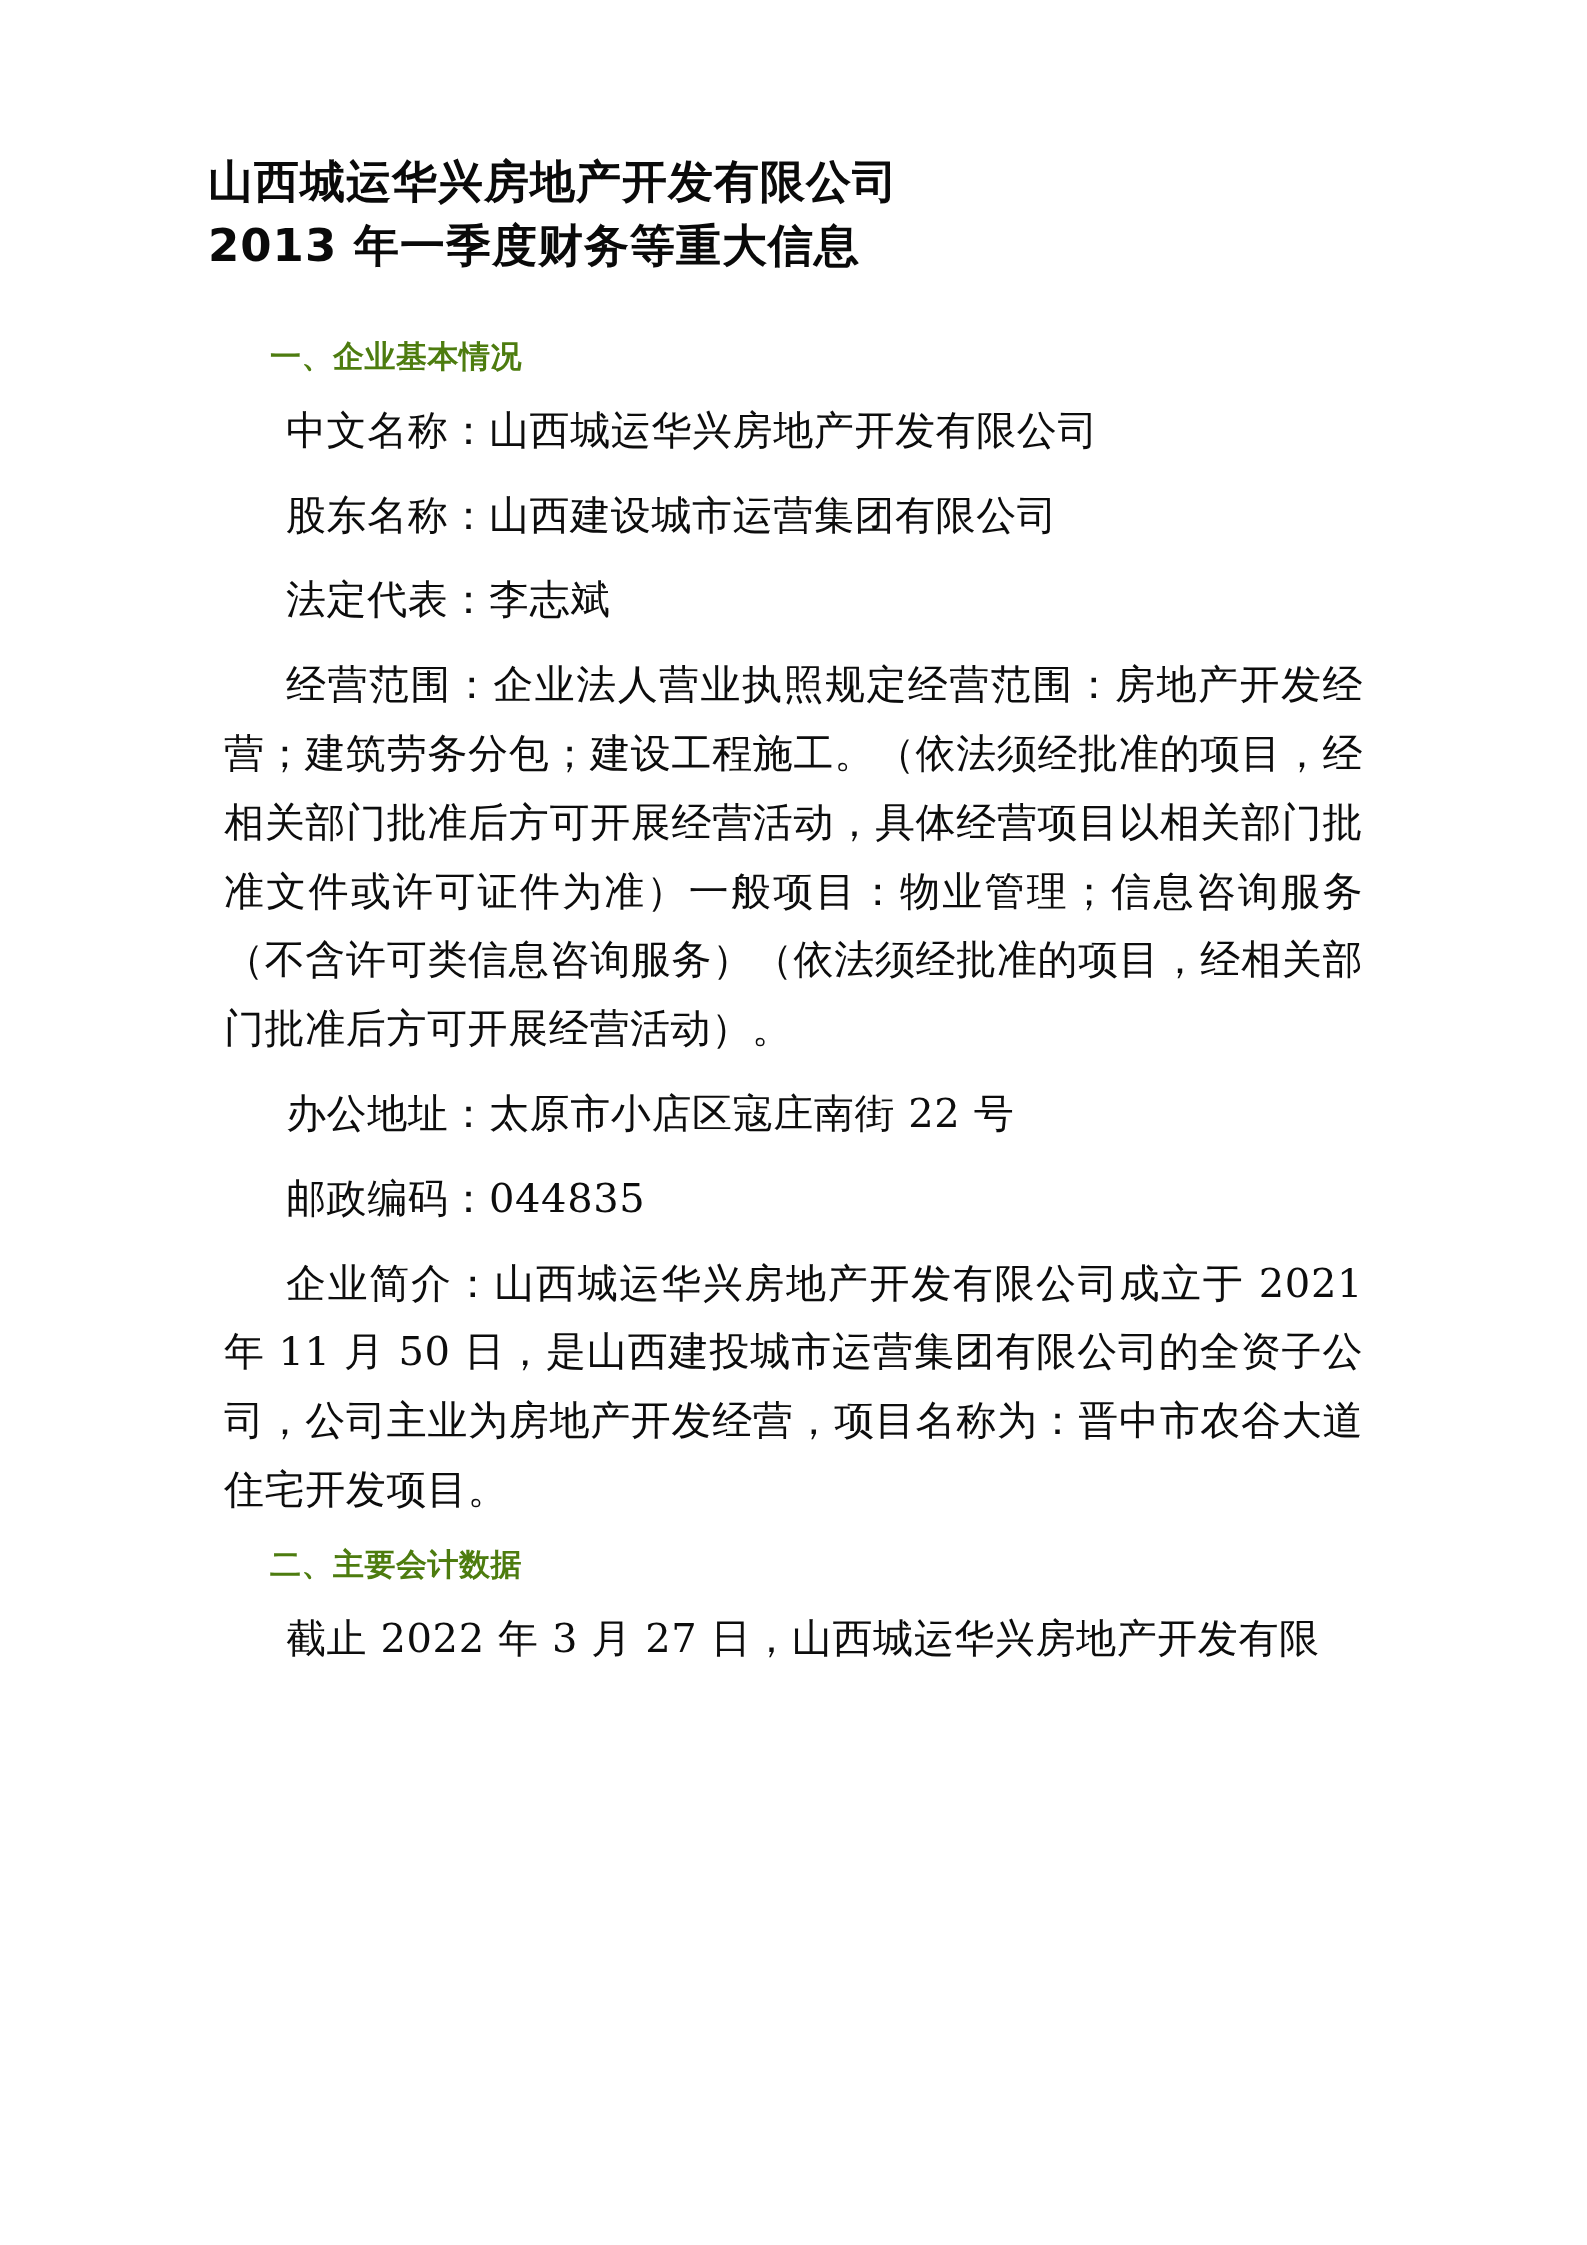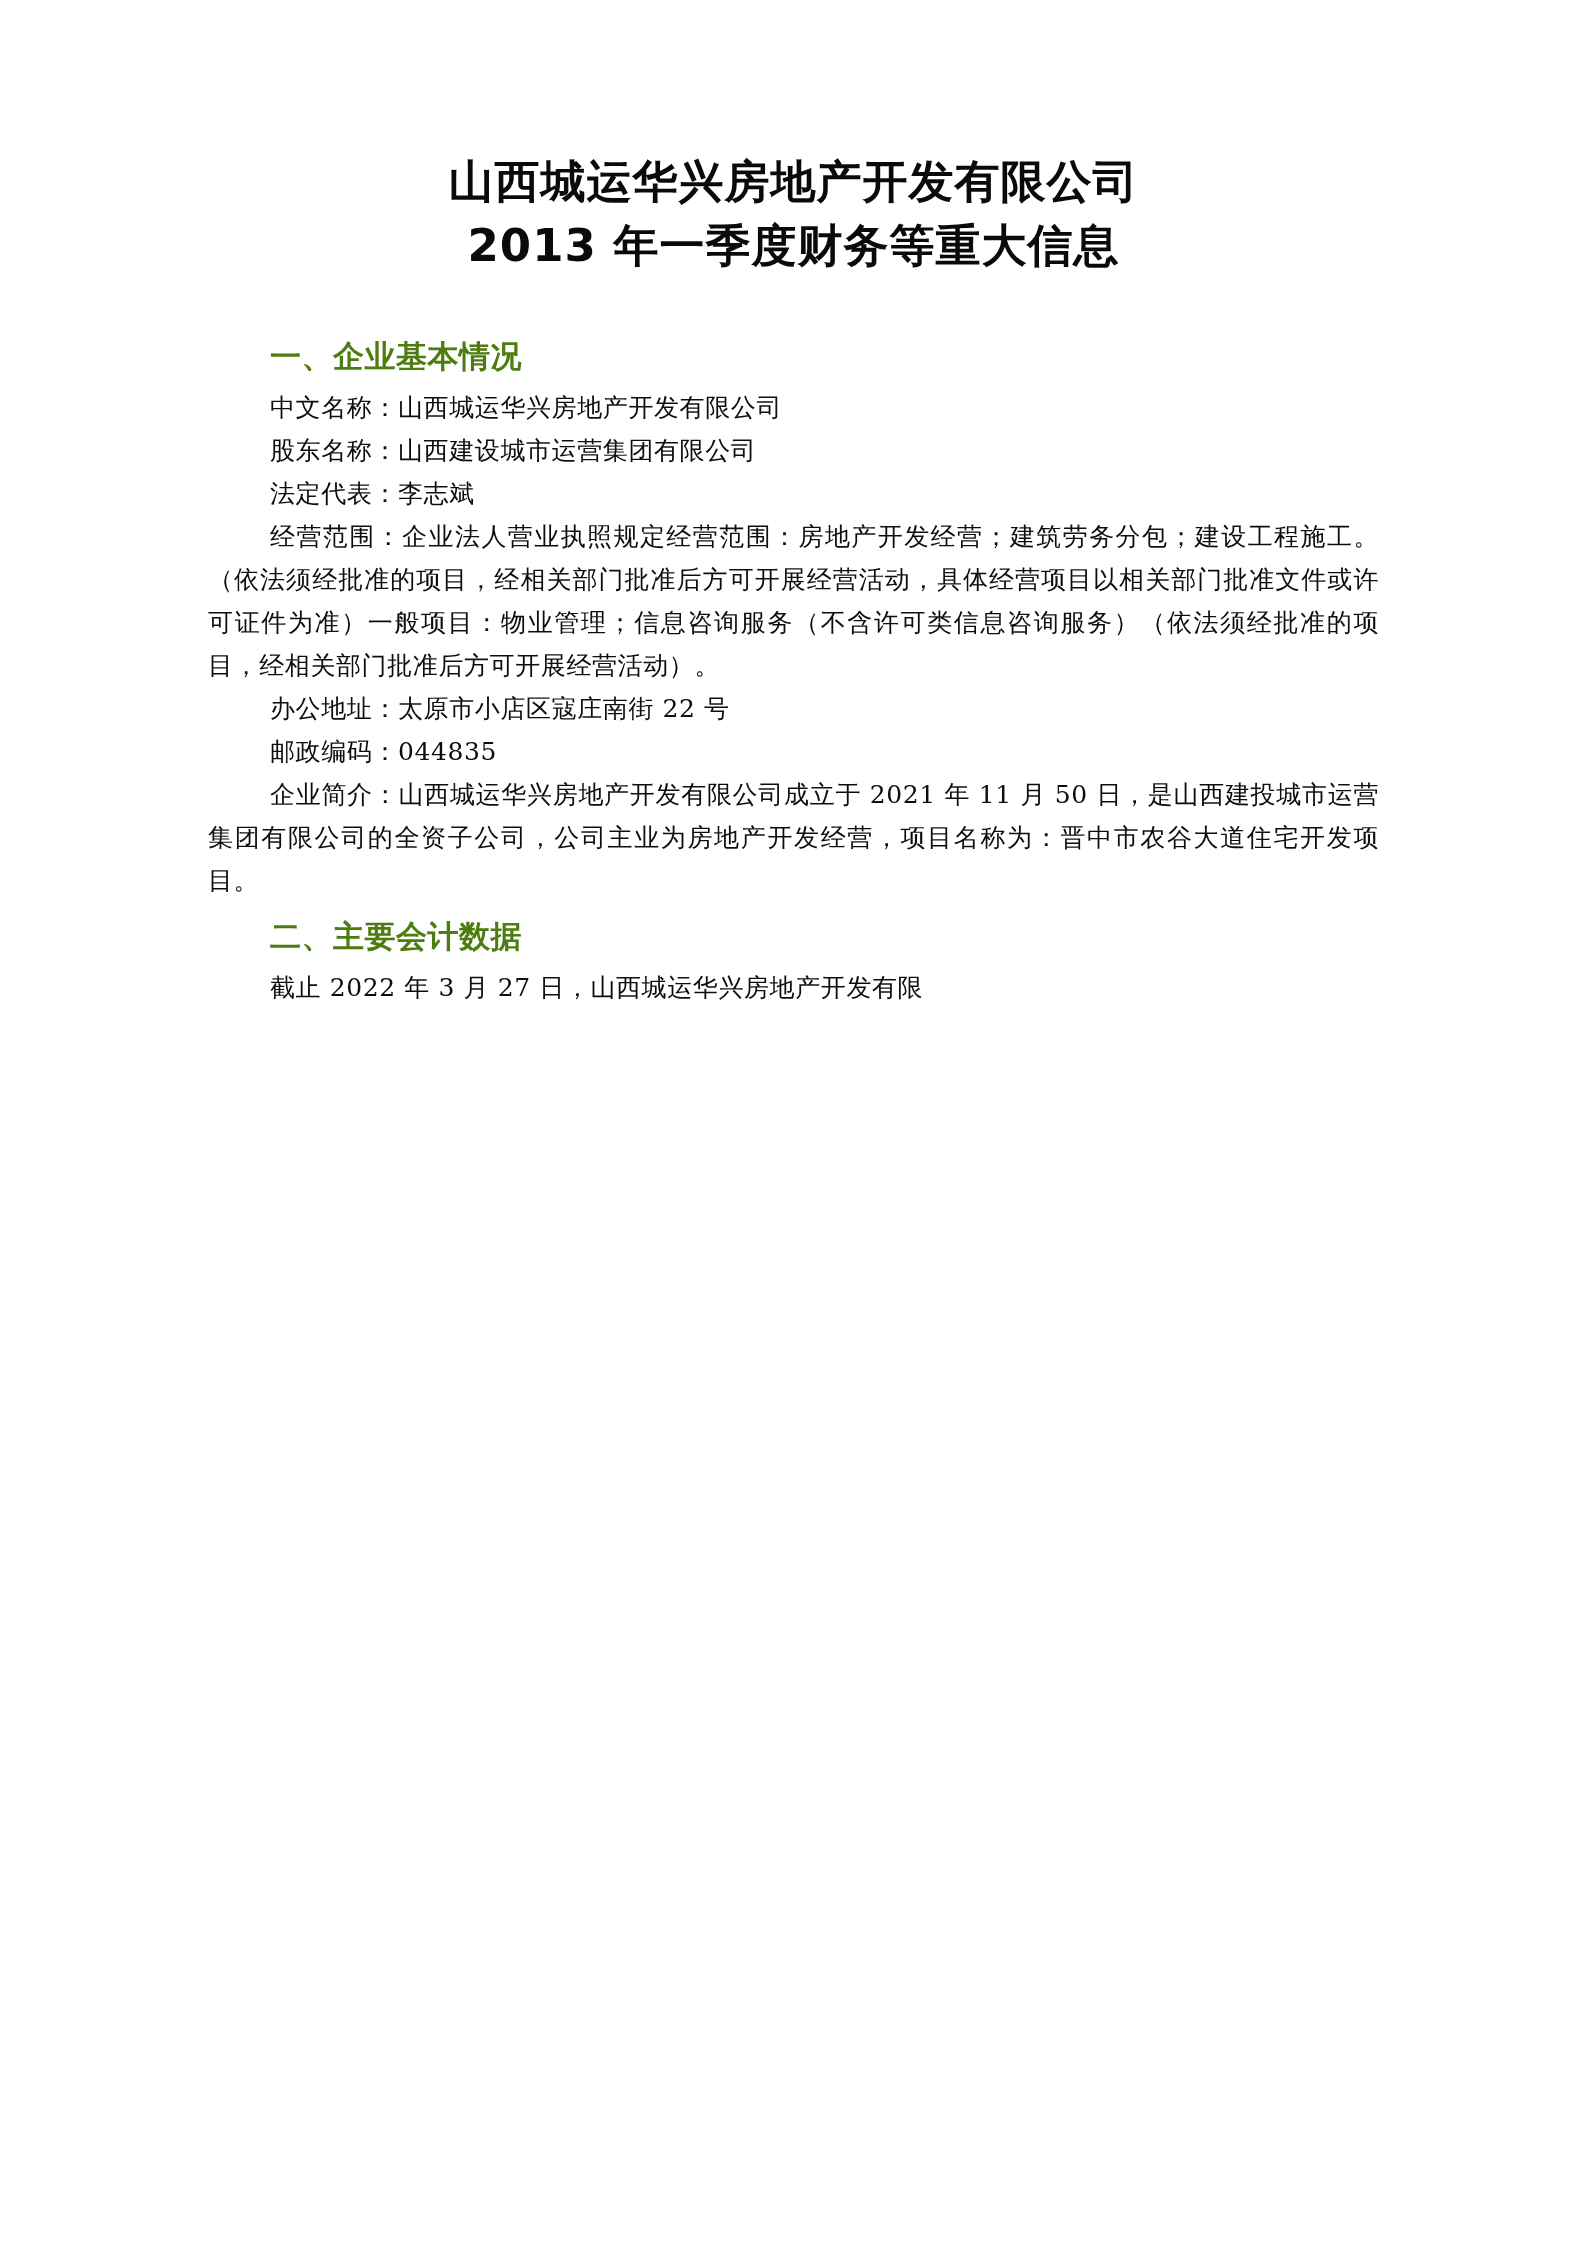--- a/index.html
+++ b/index.html
@@ -16,21 +16,20 @@
     overflow: hidden;
   }
   .page {
     position: relative;
     width: 1587px;
     height: 2245px;
     box-sizing: border-box;
     padding: 150px 208px 0 208px;
   }
   .doc-title {
-    text-align: center;
     font-family: "DejaVu Sans", "Liberation Sans", sans-serif;
     font-weight: bold;
     font-size: 45px;
     line-height: 1.42;
     letter-spacing: 1px;
     color: #0a0a0a;
     margin: 0 0 54px 0;
   }
   .doc-title .line2 {
     display: block;
@@ -39,26 +38,26 @@
     font-family: "DejaVu Sans", "Liberation Sans", sans-serif;
     font-weight: bold;
     font-size: 31px;
     line-height: 1.55;
     color: #4d7c0f;
     text-indent: 62px;
     margin: 10px 0 6px 0;
     letter-spacing: 0.5px;
   }
   .para {
-    font-size: 25px;
+    font-size: 40px;
     line-height: 1.72;
     text-align: justify;
     text-justify: inter-ideograph;
     text-indent: 62px;
-    margin: 0;
+    margin: 16px;
     letter-spacing: 0.6px;
   }
   .para.tight {
     margin-bottom: 0;
   }
 </style>
 </head>
 <body>
 
 <div class="page">

